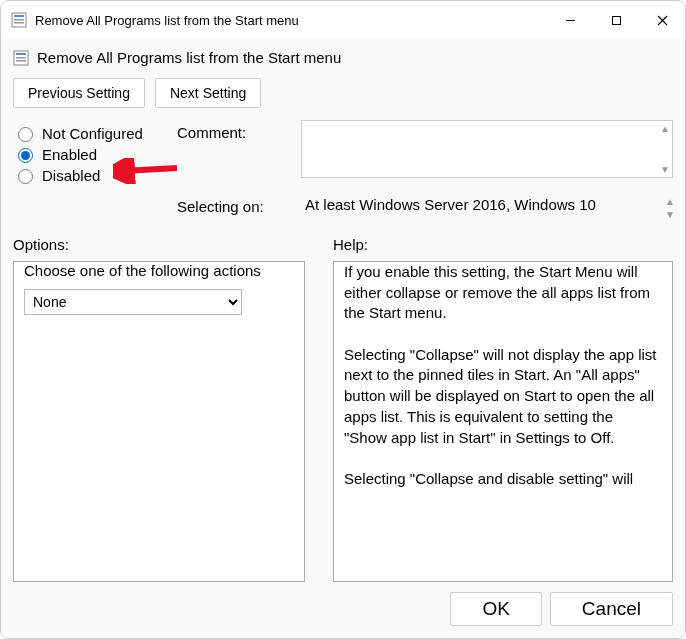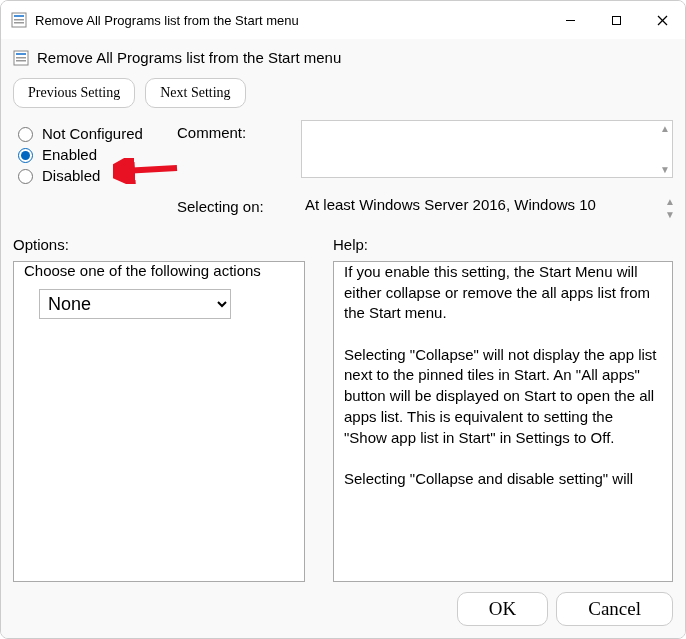--- a/index.html
+++ b/index.html
@@ -42,22 +42,22 @@
   }
   .header-row {
     display:flex; align-items:center;
     padding: 10px 0 8px 0;
   }
   .header-row .app-icon { margin-right:8px; }
   .header-title { font-size:15px; }
 
   .nav-row { display:flex; gap:10px; margin: 4px 0 12px 0; }
   .btn {
-    background:#fff; border:1px solid #ccc; border-radius:10px;
-    padding:6px 14px; font-size:14px; font-family:Liberation Serif, serif;
+    background:#fff; border:1px solid #ccc; border-radius:2px;
+    padding:6px 14px; font-size:14px; font-family:Liberation Sans, sans-serif;
   }
 
   .config-grid {
     display:grid;
     grid-template-columns: 160px 120px 1fr;
     column-gap: 4px;
     row-gap: 10px;
     align-items:start;
   }
   .radio-col { display:flex; flex-direction:column; gap:3px; padding-top:4px; position:relative; overflow:visible;}
@@ -81,22 +81,22 @@
   }
 
   .lower { display:flex; gap:28px; margin-top:14px; flex:1; min-height:0; }
   .col { flex:1; display:flex; flex-direction:column; min-height:0;}
   .col-label { font-size:15px; margin-bottom:8px; }
   .panel {
     border:1px solid #aaa; background:#fff; flex:1;
     padding:0 10px; font-size:15px; overflow:hidden; position:relative;
   }
   .options-panel select {
-    width:192px; font-size:18px; padding:3px 4px; margin-top:10px;
-    border:1px solid #bbb; background:#fff; font-family:inherit;margin-left:15px;
+    width:218px; font-size:14px; padding:3px 4px; margin-top:10px;
+    border:1px solid #bbb; background:#fff; font-family:inherit;
   }
   .help-panel { line-height:1.38; white-space:pre-wrap; padding-right:14px;}
 
   .footer { display:flex; justify-content:flex-end; gap:8px; padding-top:10px; }
   .footer .btn { padding:5px 31px; font-size:19px; }
 
   .gp-icon-svg { display:block; }
 </style>
 </head>
 <body>

